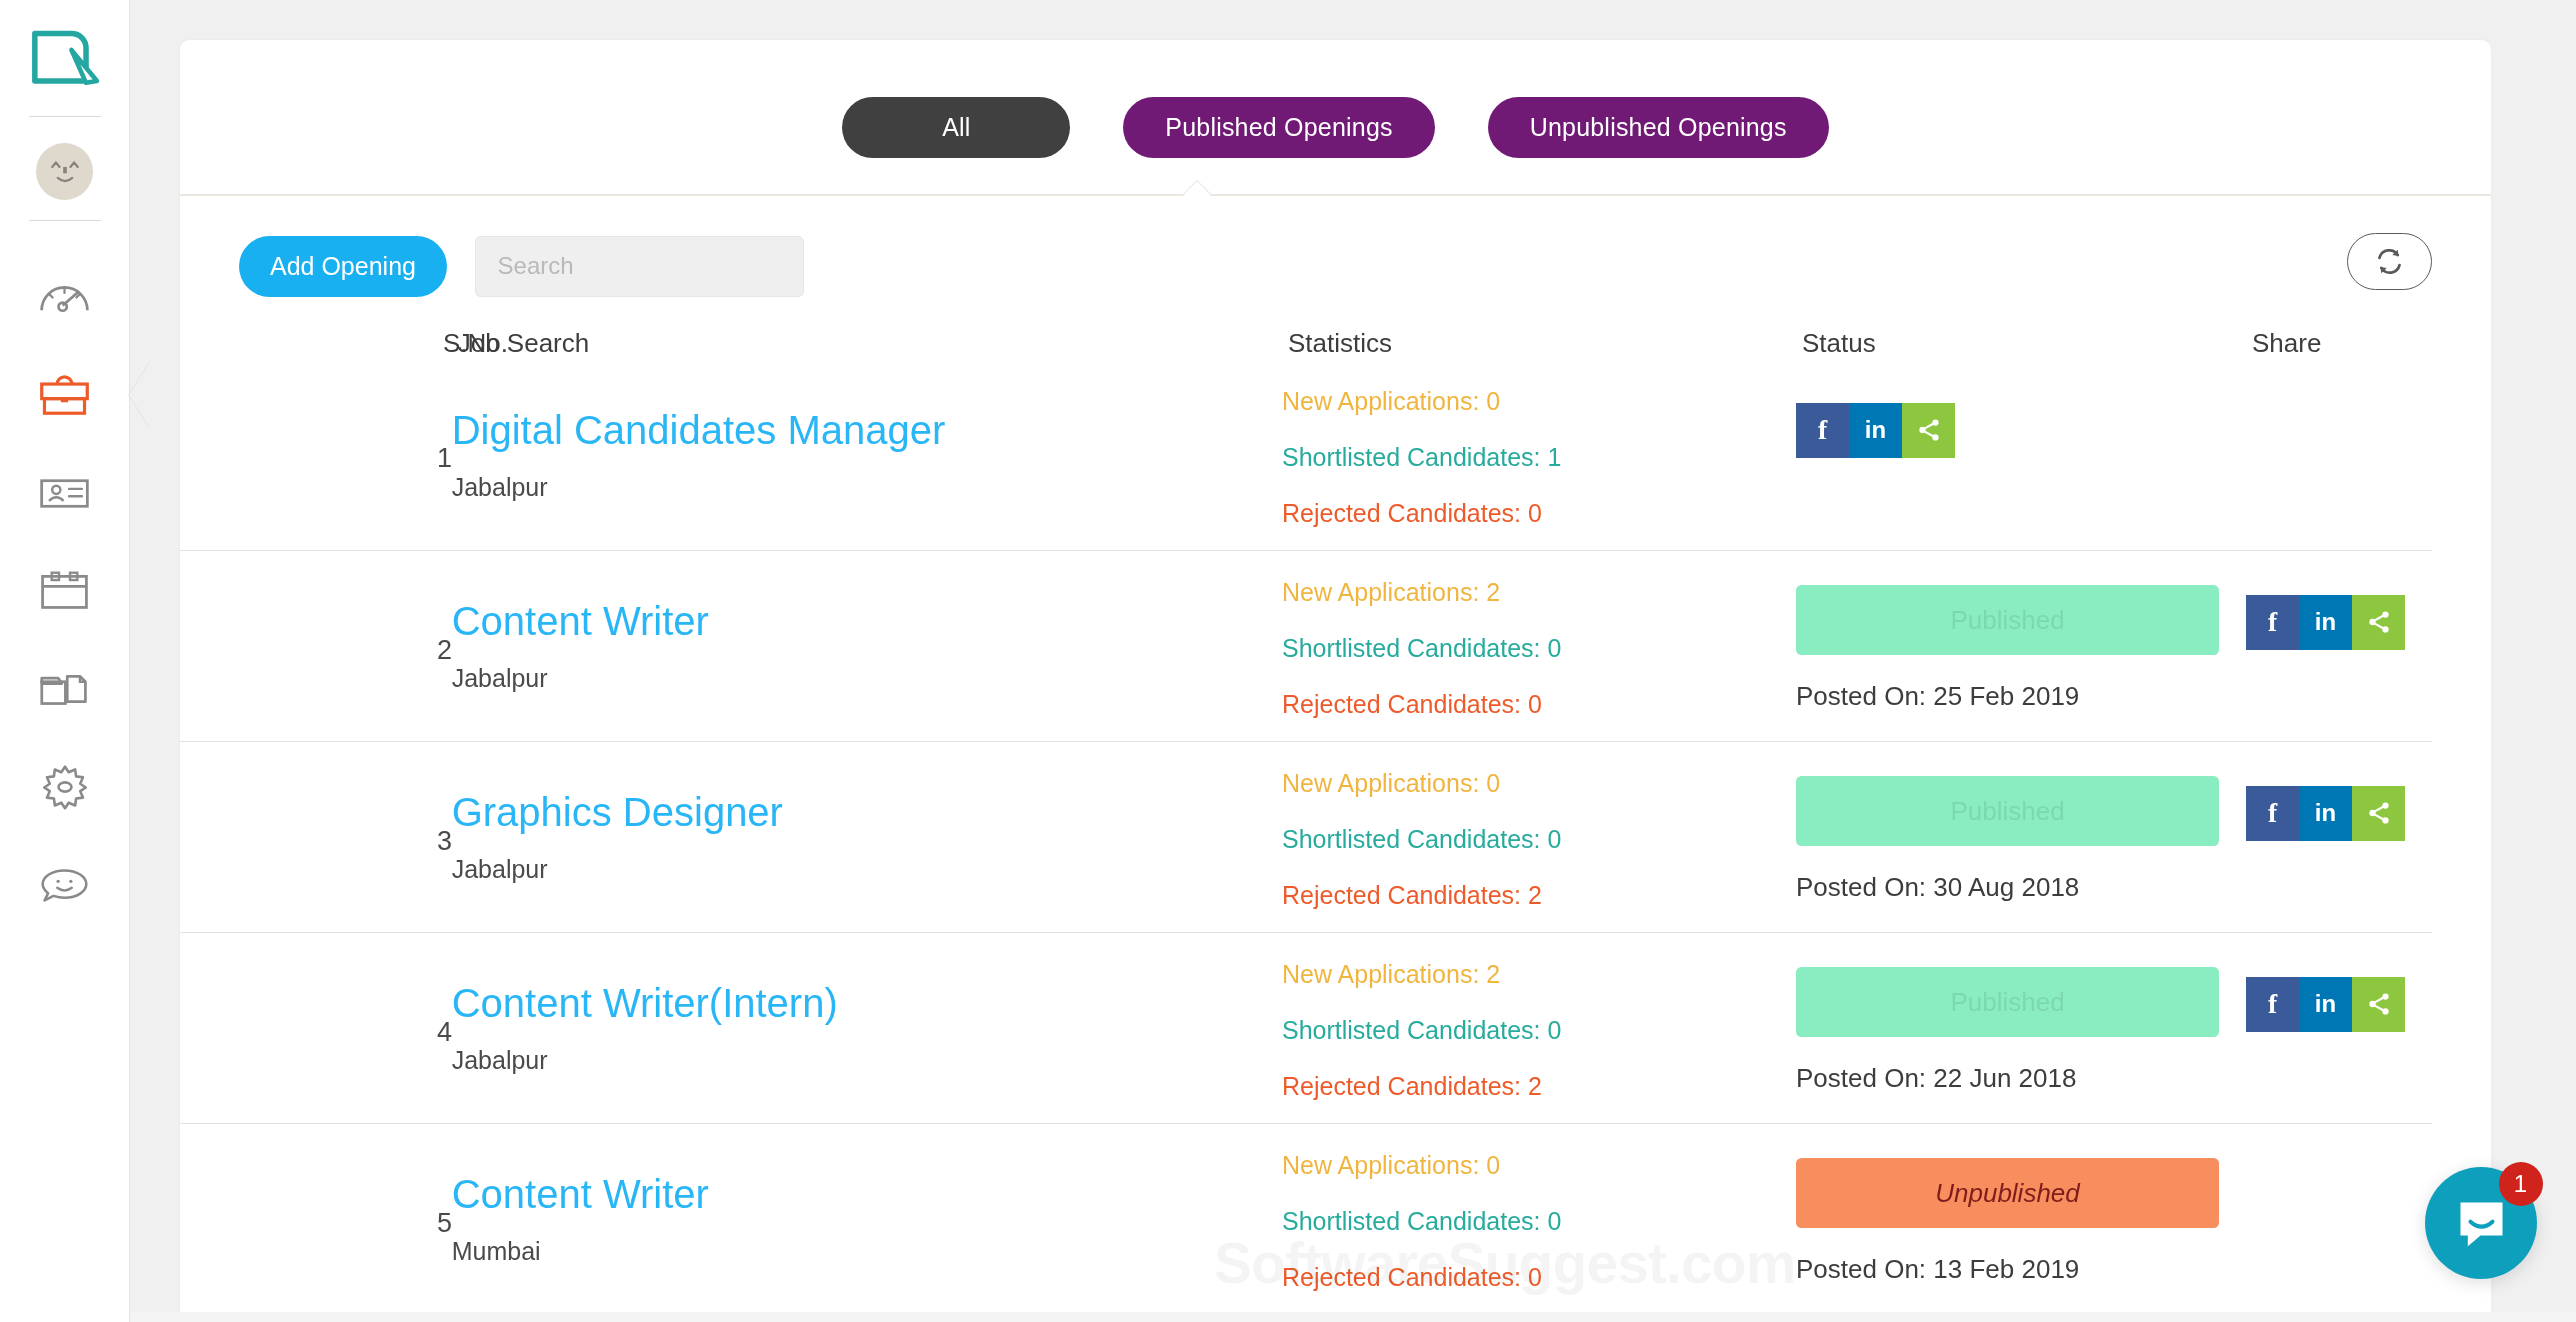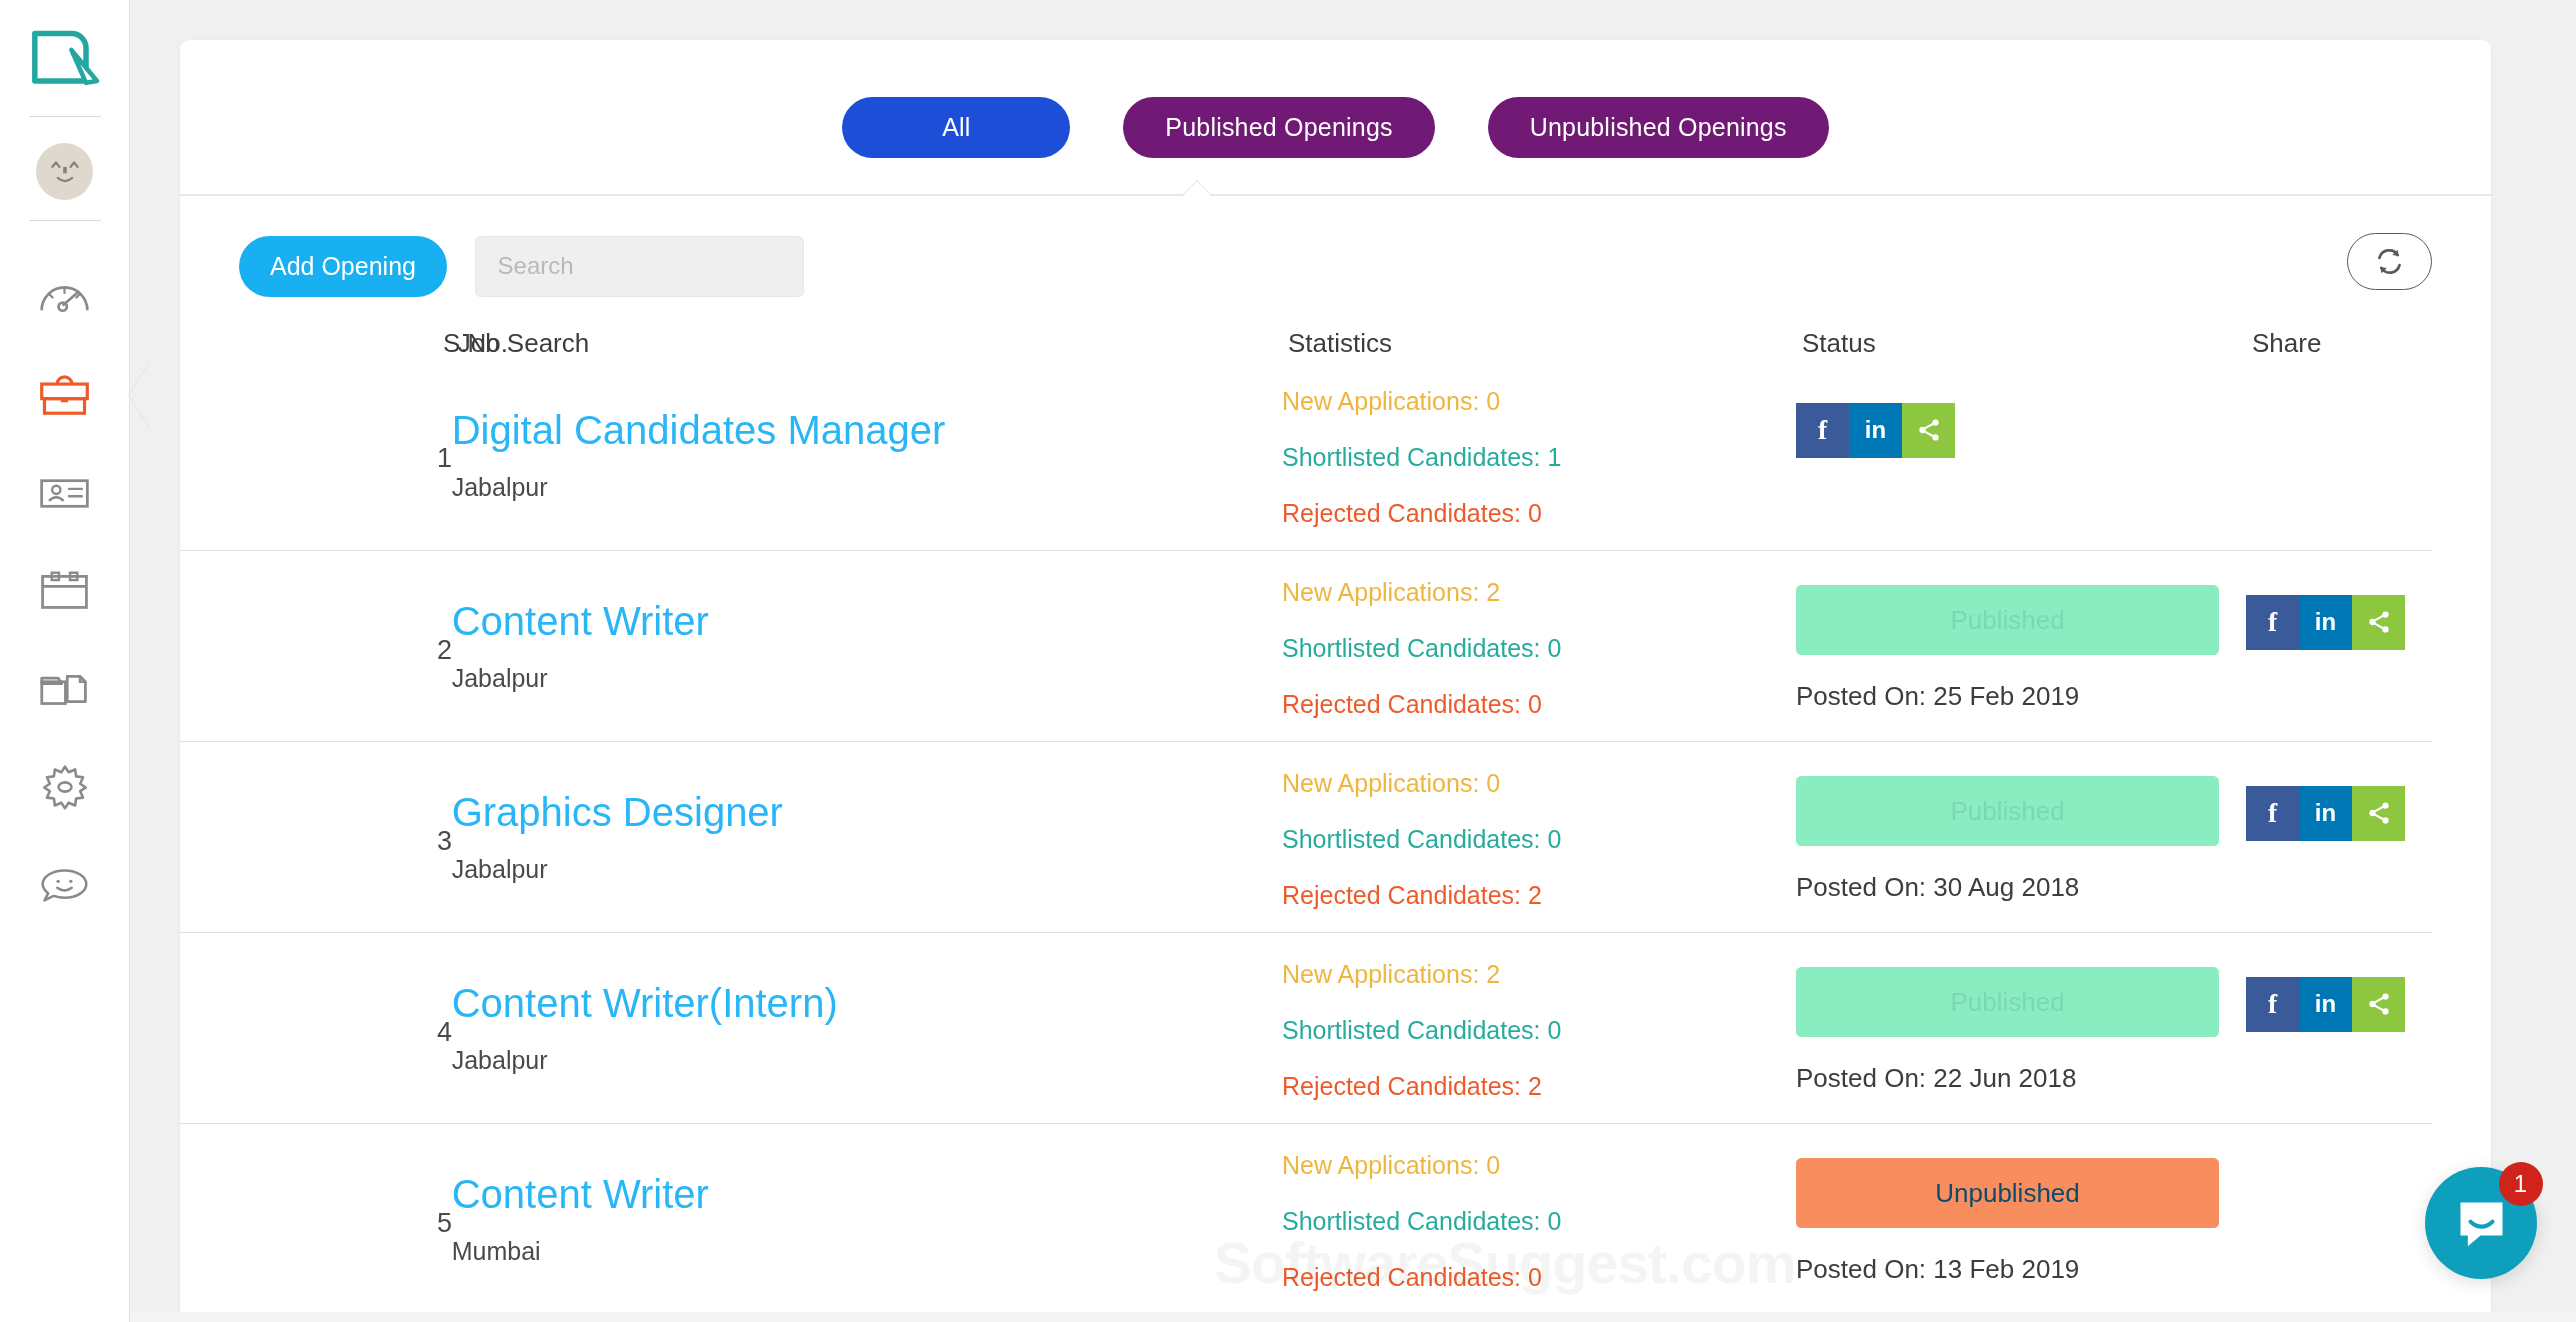--- a/index.html
+++ b/index.html
@@ -77,21 +77,21 @@
     border: none; outline: none; cursor: pointer;
     border-radius: 33px;
     font-family: "Liberation Sans", sans-serif;
     font-size: 25px;
     color: #ffffff;
     letter-spacing: 0.2px;
     white-space: nowrap;
     height: 61px;
     display: inline-flex; align-items: center; justify-content: center;
   }
-  .tab.active { background: #1d4ed8; width: 228px; }
+  .tab.active { background: #404040; width: 228px; }
   .tab.inactive { background: #701a75; padding: 0 42px; }
 
   .tab-rule {
     position: relative;
     margin-top: 36px;
     height: 1.8px;
     background: #ebe7e0;
   }
   .tab-notch {
     position: absolute;
@@ -204,21 +204,21 @@
     padding-top: 5.5px;
   }
   .badge {
     width: 423px; height: 70px;
     border-radius: 5.5px;
     display: flex; align-items: center; justify-content: center;
     font-size: 26px;
     cursor: pointer;
   }
   .badge.published   { background: #8aedc1; color: #7cd8b0; }
-  .badge.unpublished { background: #f88e5d; color: #0c4a6e; }
+  .badge.unpublished { background: #f88e5d; color: #7f1d1d; font-style: italic; }
   .posted {
     margin-top: 26px;
     font-size: 26px;
     color: #3d3d3d;
     white-space: nowrap;
   }
 
   .cell-share { display: flex; align-items: flex-start; padding-top: 44px; }
   .share-group { display: flex; height: 55px; }
   .sbtn {

